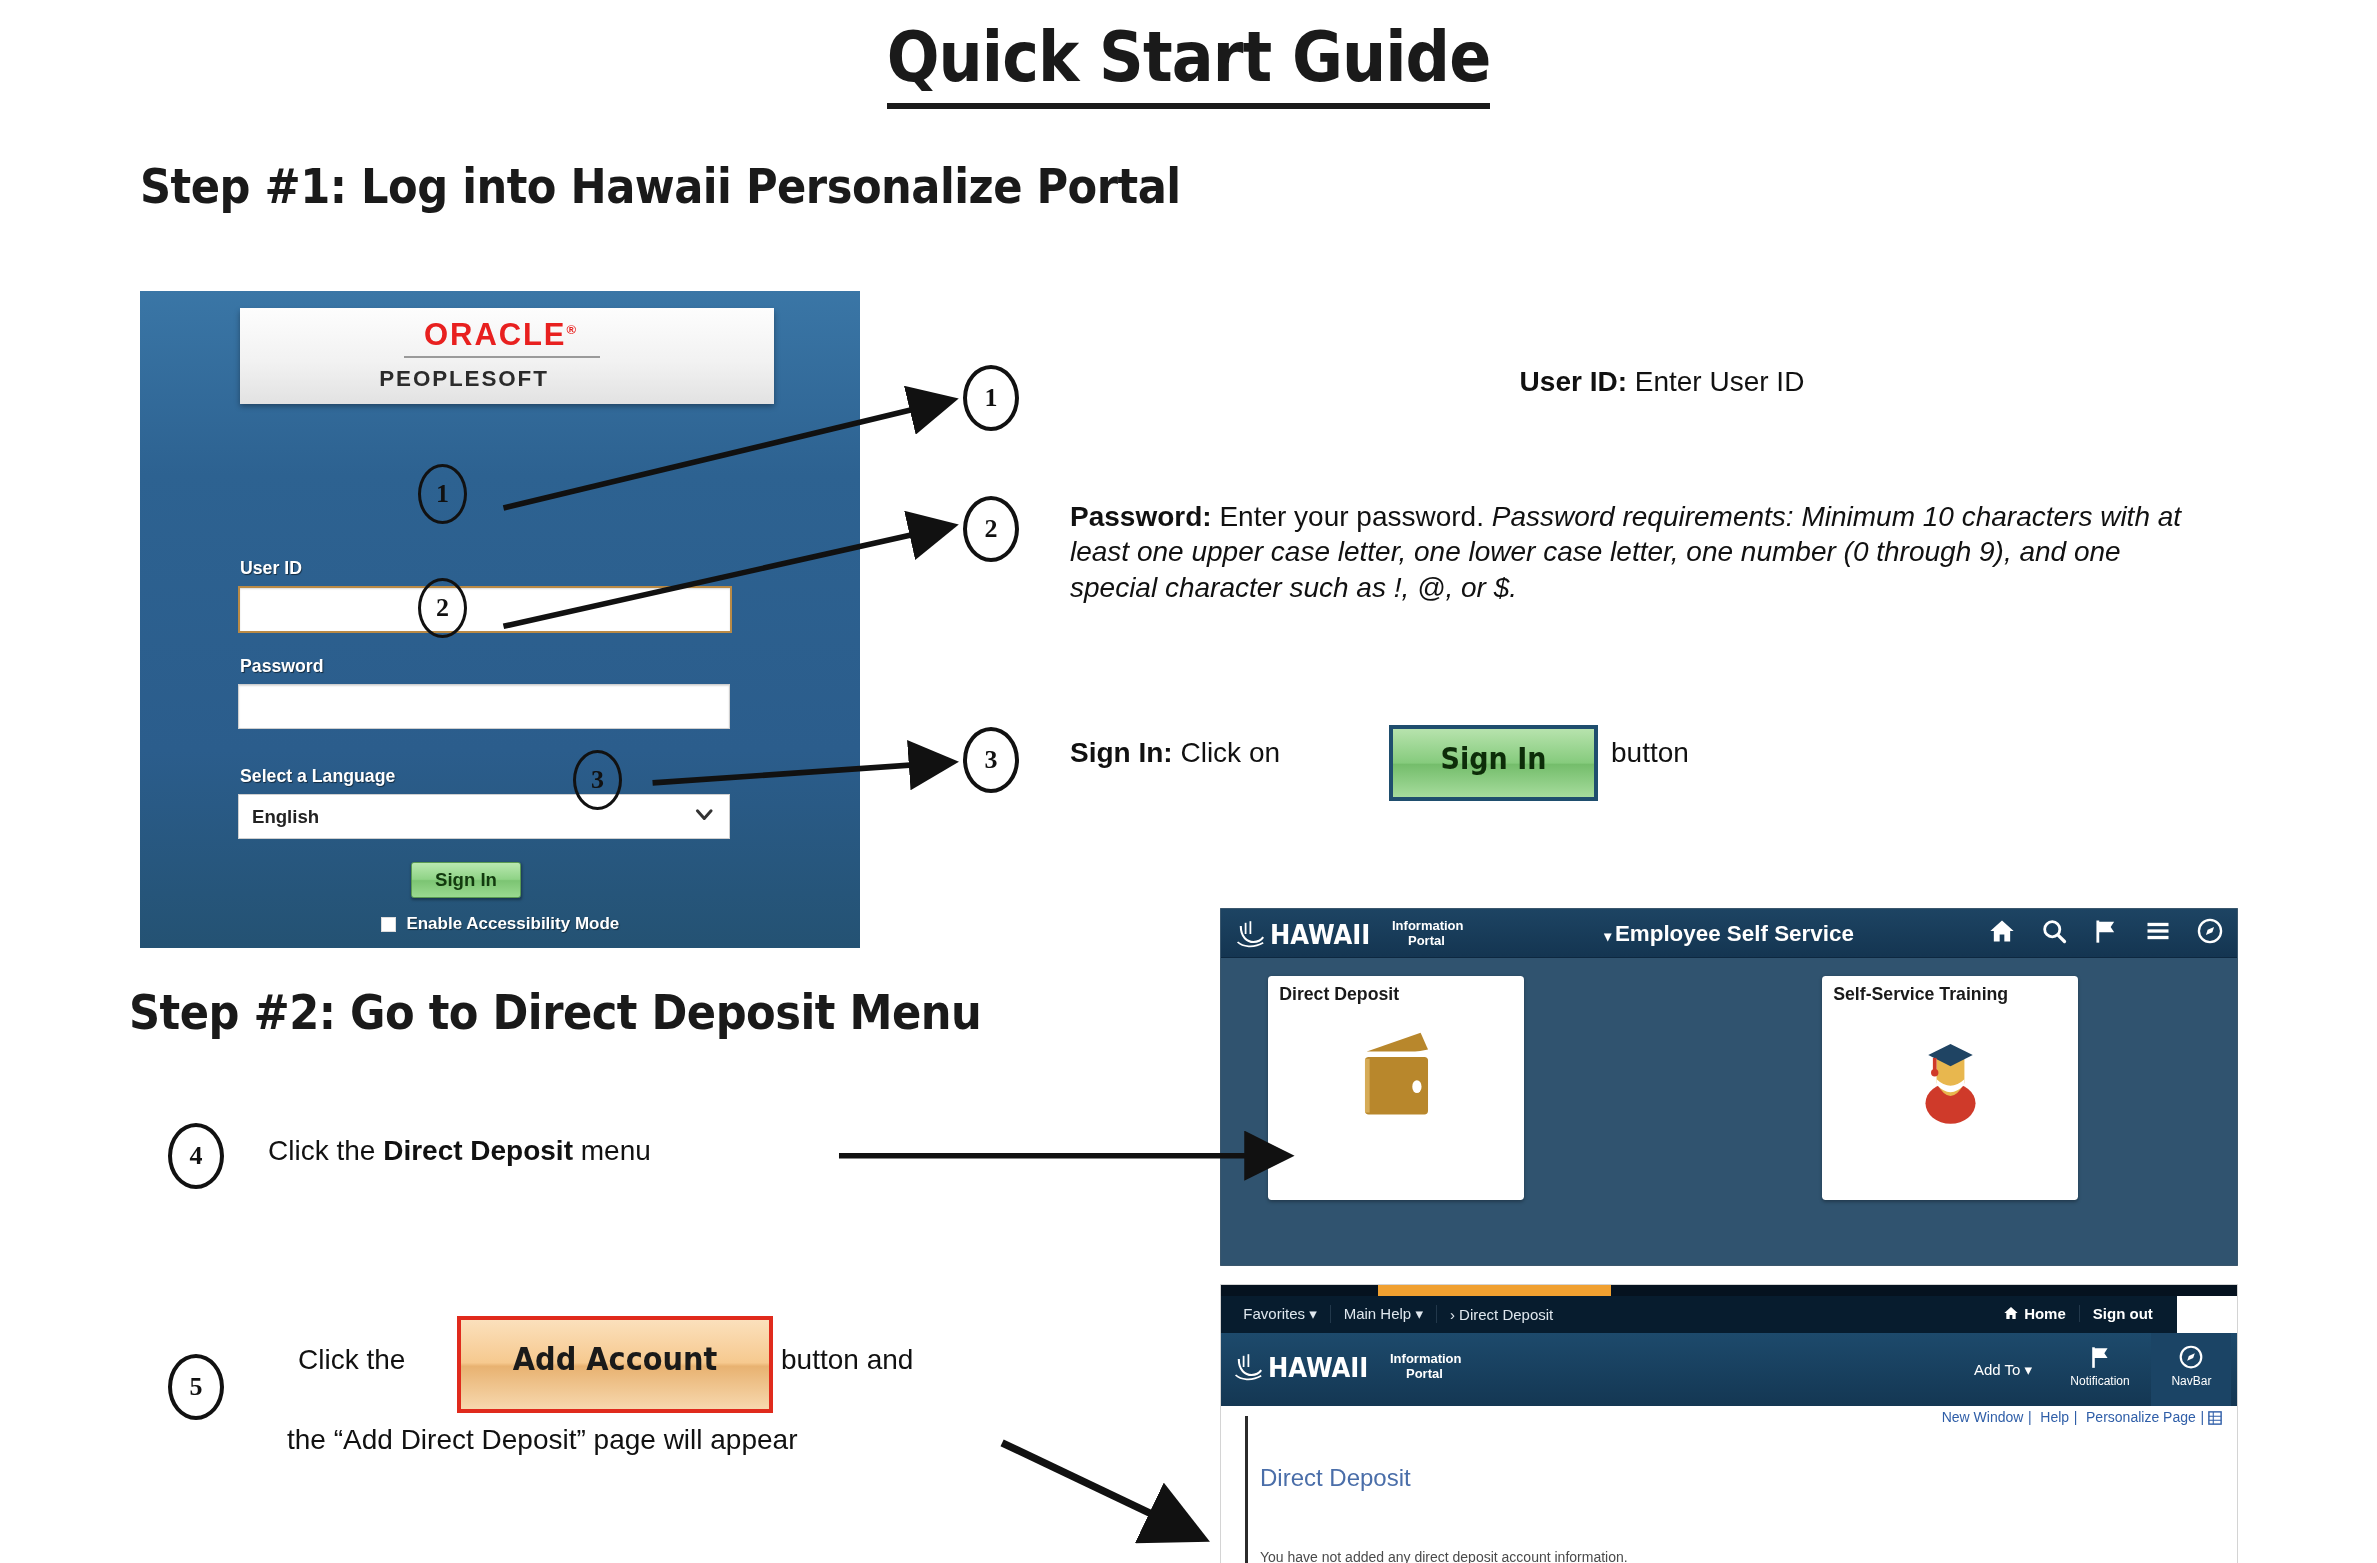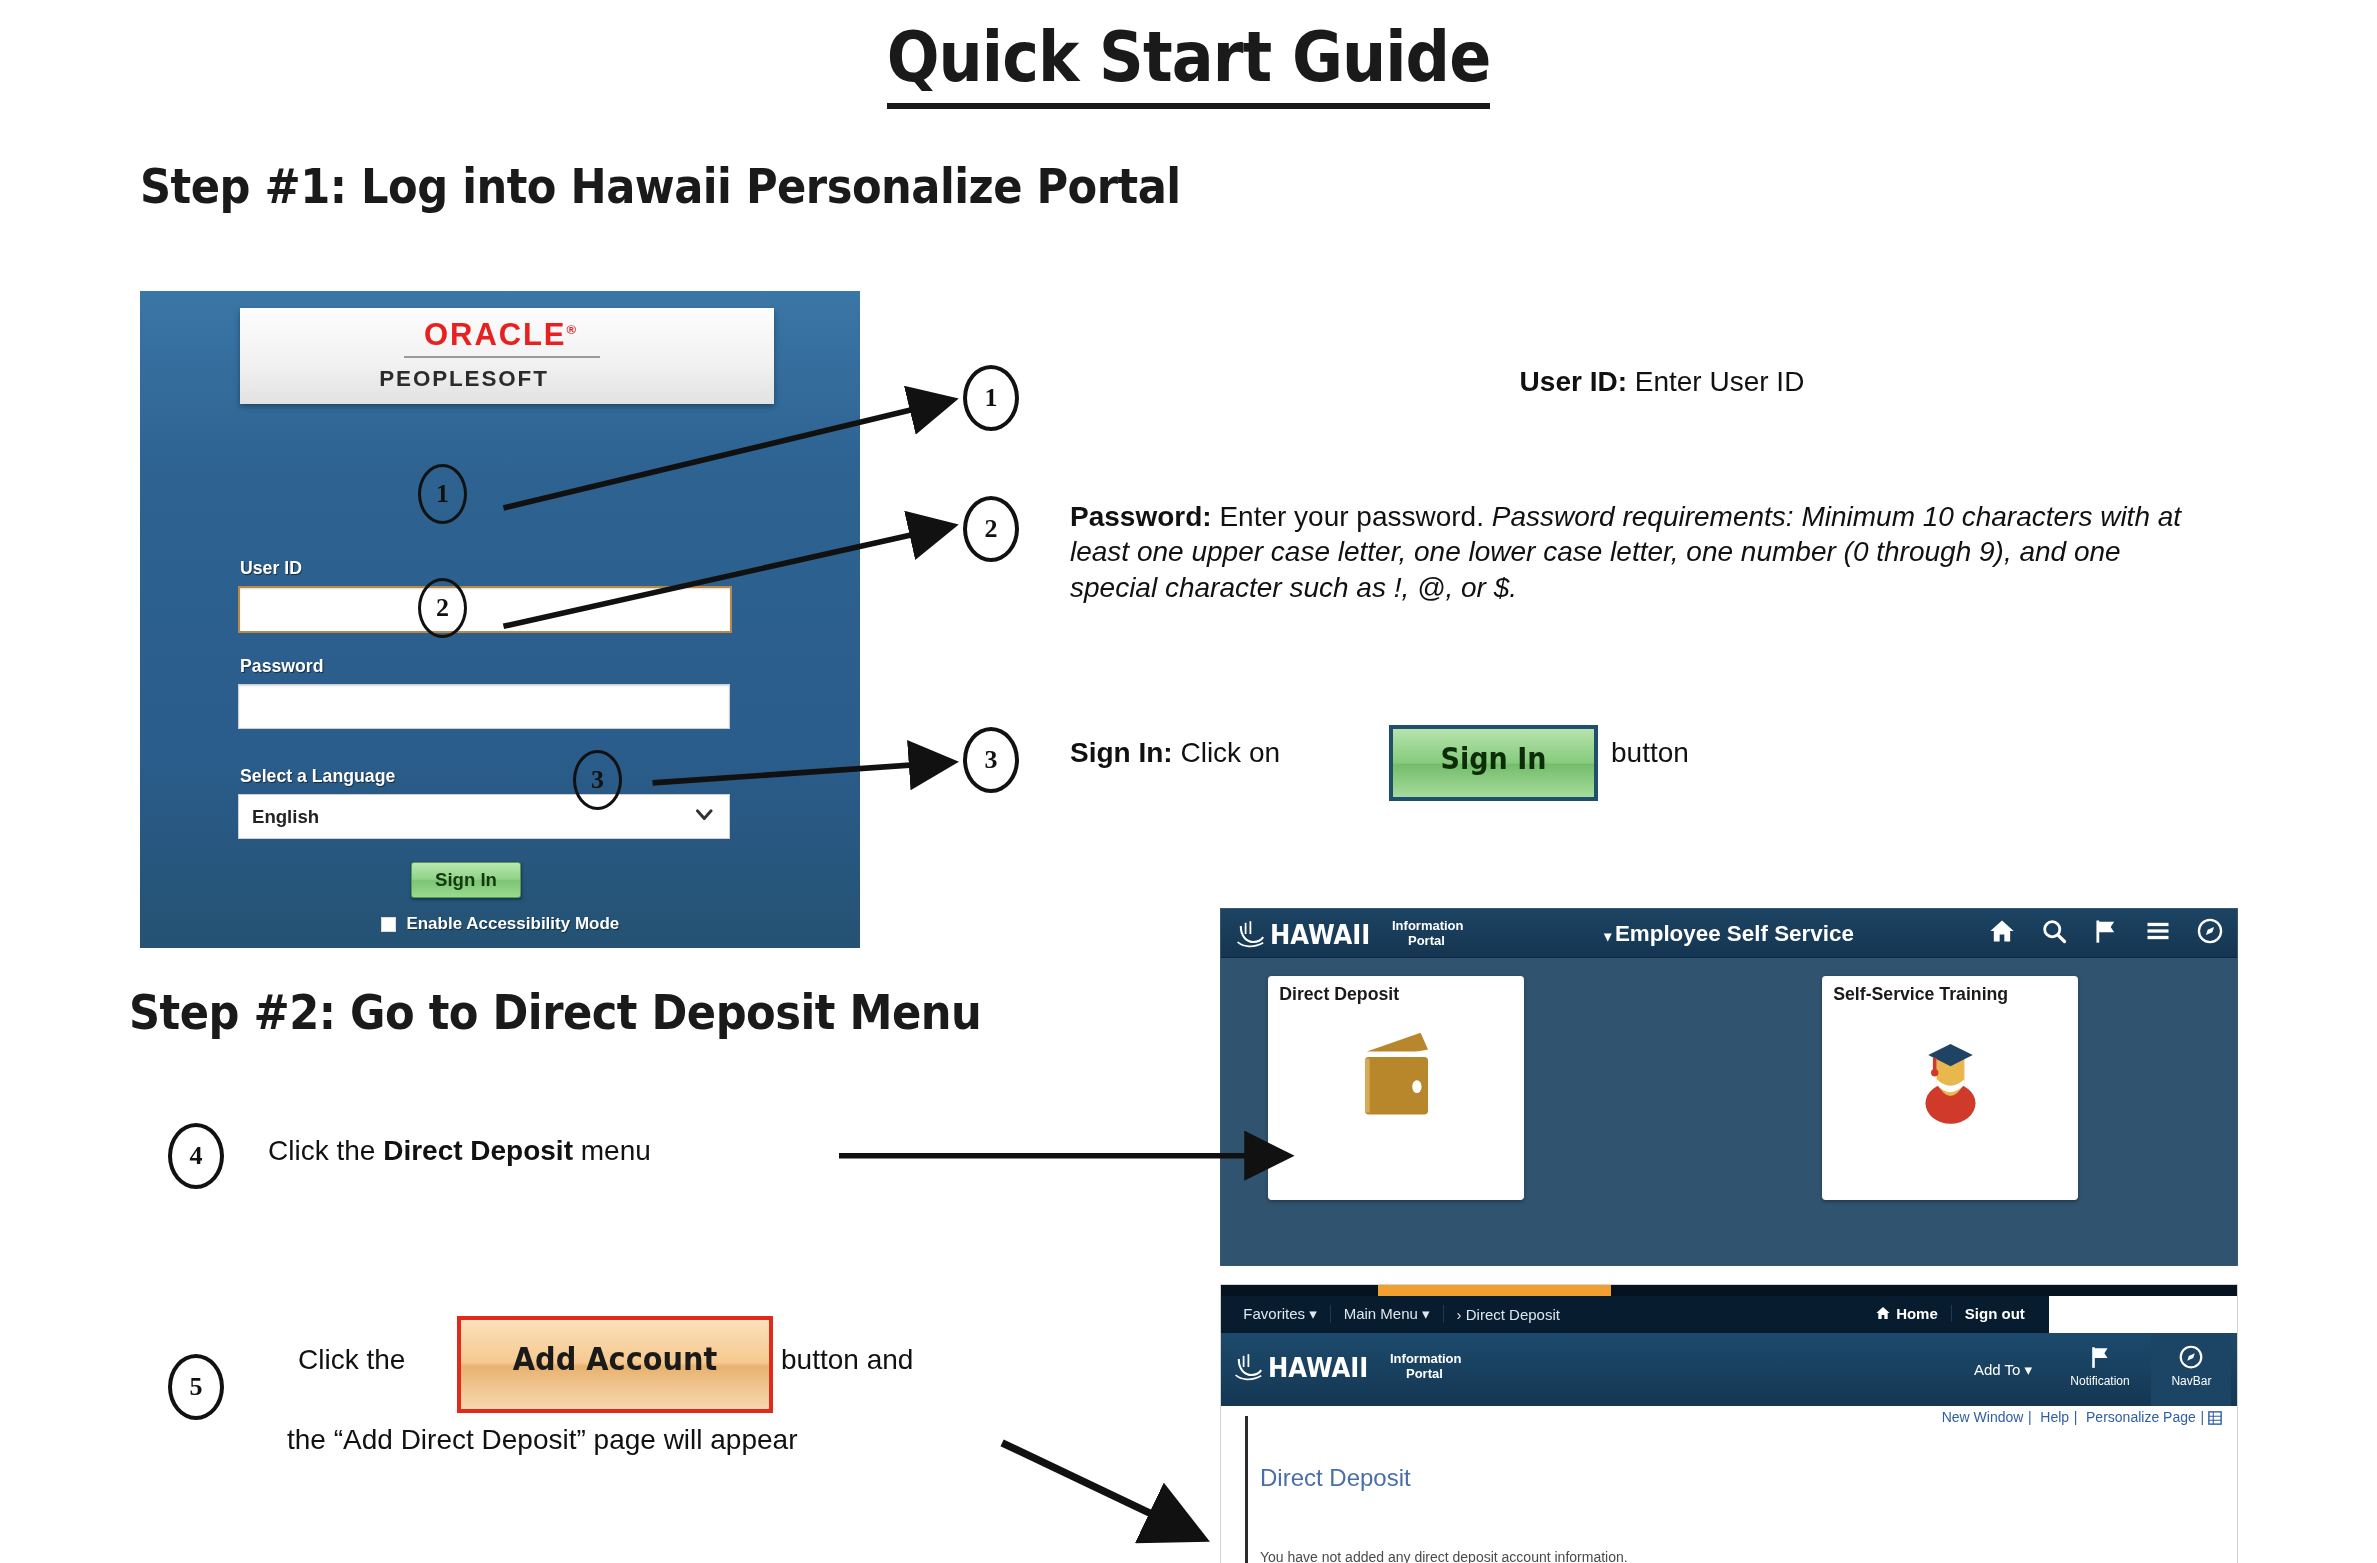--- a/index.html
+++ b/index.html
@@ -161,21 +161,21 @@
   
   #dd-panel{
     top:1285px;left:1221px;width:1016px;height:279px;background:#fff;
     overflow:hidden;box-shadow:0 0 0 0.9px #d0d0d0;
   }
   #dd-topstrip{
     position:absolute;top:0;left:0;width:1016px;height:11.2px;background:#05121f;
   }
   #dd-topstrip .orange{position:absolute;top:0;left:157px;width:233px;height:11.2px;background:#f0a030;}
   #dd-crumbbar{
-    position:absolute;top:11.2px;left:0;width:828px;height:37px;background:#071c2e;
+    position:absolute;top:11.2px;left:0;width:956px;height:37px;background:#071c2e;
     color:#dfe7ee;font-size:15px;
   }
   #dd-crumbbar .left{position:absolute;top:9.3px;left:9.3px;display:flex;gap:0;align-items:center;}
   #dd-crumbbar .ci{padding:0 13px;border-right:0.9px solid #22384b;white-space:nowrap;}
   #dd-crumbbar .ci:last-child{border-right:none;}
   #dd-crumbbar .right{position:absolute;top:8.4px;right:11.2px;display:flex;gap:0;align-items:center;}
   #dd-crumbbar .right .ci{font-weight:bold;color:#fff;}
   #dd-bluebar{
     position:absolute;top:48px;left:0;width:1016px;height:73px;
     background:linear-gradient(180deg,#1d4a6c 0%,#143753 100%);
@@ -343,21 +343,21 @@
 </div>
 
 <div class="abs" id="dd-panel">
   <div id="dd-topstrip">
     <div class="orange"></div>
   </div>
 
   <div id="dd-crumbbar">
     <div class="left">
       <span class="ci">Favorites ▾</span>
-      <span class="ci">Main Menu ▾</span>
+      <span class="ci">Main Help ▾</span>
       <span class="ci">›  Direct Deposit</span>
     </div>
     <div class="right">
       <span class="ci">
         <svg style="display:inline-block;vertical-align:-2.8px;margin-right:5.6px;" width="16" height="16" viewBox="0 0 24 24">
             <path d="M12 3 L2 12 H5 V21 H10 V15 H14 V21 H19 V12 H22 Z" fill="#fff"></path>
           </svg><span>Home</span>
       </span>
       <span class="ci">Sign out</span>
     </div>

